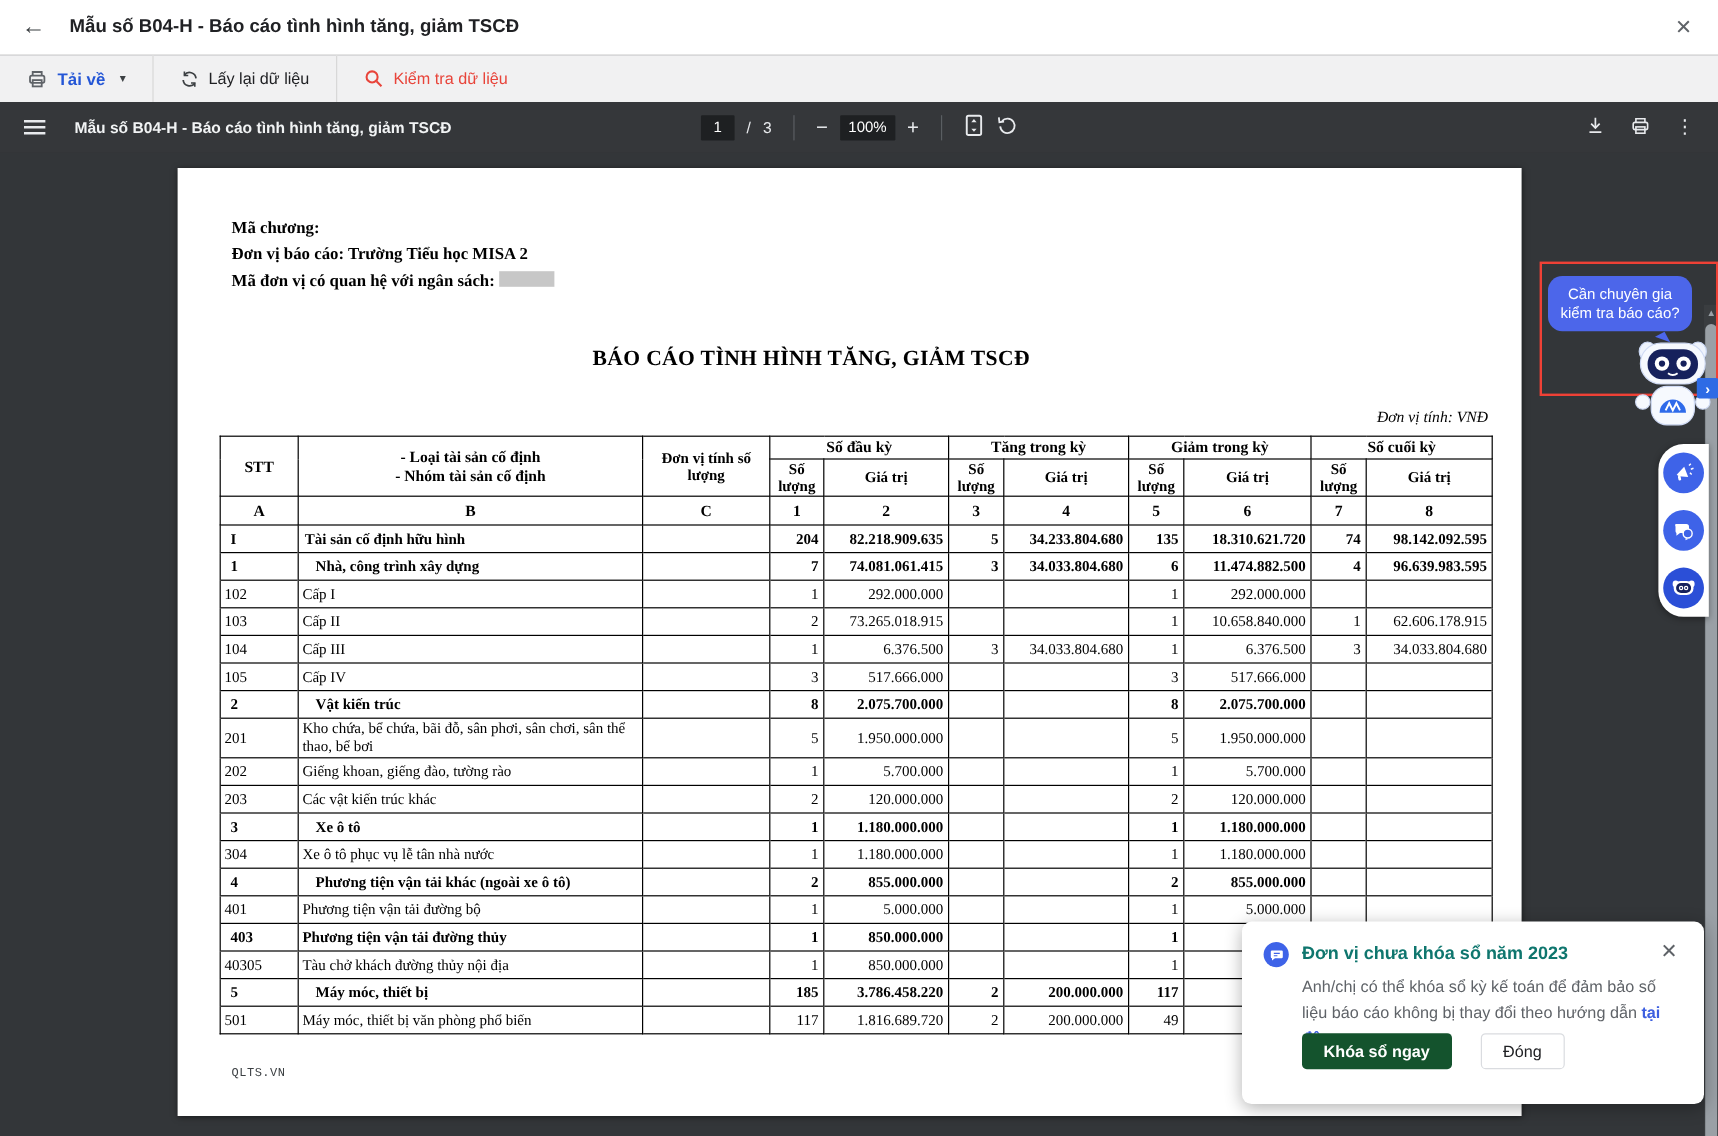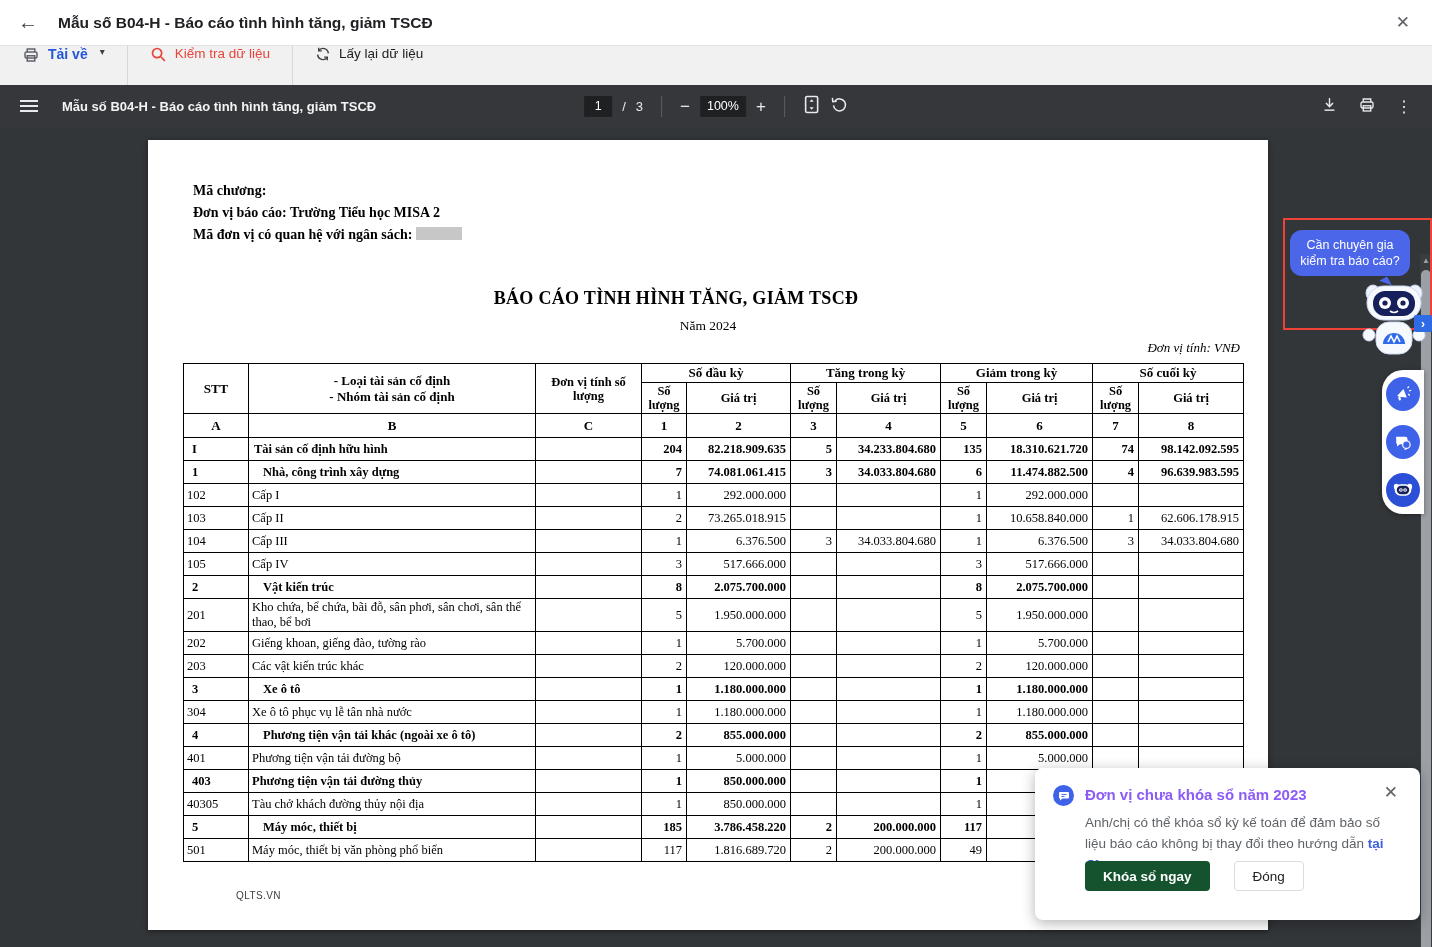--- a/index.html
+++ b/index.html
@@ -11,21 +11,21 @@
   }
   
   .titlebar { position:absolute; left:0; top:0; width:1432px; height:46px;
     background:#ffffff; border-bottom:1px solid #e4e4e4; z-index:30; display:flex; align-items:center; }
   .back-btn { margin-left:18px; font-size:20px; color:#3c4043; background:none; border:none; cursor:pointer; }
   .wtitle { margin-left:20px; font-size:15.5px; font-weight:bold; color:#202124; }
   .wclose { position:absolute; right:22px; top:12px; font-size:17px; color:#5f6368; background:none; border:none; cursor:pointer; }
   
   .actionbar { position:absolute; left:0; top:46px; width:1432px; height:39px;
     background:#f1f1f2; z-index:29; display:flex; align-items:stretch; }
-  .abtn { display:flex; align-items:flex-start; gap:8px; padding:0 22px; border-right:1px solid #d8d8d8; cursor:pointer; }
+  .abtn { display:flex; align-items:center; gap:8px; padding:0 22px; border-right:1px solid #d8d8d8; cursor:pointer; }
   .abtn:last-child { border-right:none; }
   .abtn .lbl { font-size:13.5px; color:#202124; }
   .abtn .lbl.blue { color:#2456d6; font-weight:bold; font-size:14px; }
   .abtn .lbl.red { color:#e8443a; }
   .caret { font-size:10px; color:#3c4043; margin-left:4px; }
   .ic { display:block; }
   
   .pdfbar { position:absolute; left:0; top:85px; width:1432px; height:42px;
     background:#35373a; color:#f1f3f4; z-index:28; display:flex; align-items:center; }
   .pdfbar .menu { margin-left:20px; cursor:pointer; }
@@ -46,21 +46,21 @@
     font-family:"Liberation Serif","DejaVu Serif",serif; color:#000; }
   .hdr-left { position:absolute; left:45px; top:40px; font-size:14px; font-weight:bold; line-height:22px; }
   .redacted { display:inline-block; width:46px; height:13px; background:#c7c7c7; vertical-align:-1px; margin-left:4px; }
   .hdr-right { position:absolute; left:760px; top:42px; width:360px; text-align:center; }
   .form-no { font-size:15px; font-weight:bold; }
   .issued { margin-top:16px; font-size:12.5px; font-style:italic; line-height:17px; }
   .doc-title { position:absolute; left:0; top:148px; width:1056px; text-align:center; font-size:18px; font-weight:bold; letter-spacing:.3px; }
   .doc-year { position:absolute; left:0; top:178px; width:1120px; text-align:center; font-size:13.5px; }
   .unit-note { position:absolute; right:28px; top:200px; font-size:13px; font-style:italic; }
   .doc-footer { position:absolute; left:45px; top:750px; font-size:10px; color:#3c4043;
-    font-family:Liberation Sans, sans-serif; letter-spacing:.4px;margin-left:43px; }
+    font-family:Liberation Mono, monospace; letter-spacing:.4px; }
   
   table.report { position:absolute; left:35px; top:223px; width:1060px;
     border-collapse:collapse; table-layout:fixed; font-size:12.5px; }
   .report th, .report td { border:1px solid #000; overflow:hidden; }
   .report th { font-weight:bold; text-align:center; padding:1px 2px; font-size:13px; }
   .report th.sub { font-size:12.5px; line-height:14px; }
   .report tr.letters th { height:24px; font-size:13px; }
   .report td { height:23px; padding:1px 3px; }
   .report td.qty, .report td.val { text-align:right; padding-right:4px; }
   .report td.name { line-height:15px; }
@@ -94,21 +94,21 @@
   .fab-strip { position:absolute; left:1382px; top:370px; width:42px; height:144px;
     background:#ffffff; border-radius:21px 0 0 21px; box-shadow:0 1px 5px rgba(0,0,0,.35); z-index:39; }
   .fab { position:absolute; left:4px; width:34px; height:34px; border-radius:50%;
     background:#3e63e8; border:none; cursor:pointer; display:flex; align-items:center; justify-content:center; }
   .fab.f1 { top:7px; } .fab.f2 { top:55px; } .fab.f3 { top:103px; background:#2b4fd7; }
   
   .toast { position:absolute; left:1035px; top:768px; width:385px; height:152px;
     background:#fff; border-radius:8px; box-shadow:0 3px 14px rgba(0,0,0,.3); z-index:50; }
   .toast-icon { position:absolute; left:18px; top:17px; width:21px; height:21px; border-radius:50%;
     background:#3e63e8; display:flex; align-items:center; justify-content:center; }
-  .toast-title { position:absolute; left:50px; top:18px; font-size:15px; font-weight:bold; color:#8b5cf6;text-align:right; }
+  .toast-title { position:absolute; left:50px; top:18px; font-size:15px; font-weight:bold; color:#0f766e;text-align:right; }
   .toast-close { position:absolute; right:22px; top:14px; background:none; border:none;
     font-size:17px; color:#5f6368; cursor:pointer; }
   .toast-body { position:absolute; left:50px; top:44px; width:318px;
     font-size:13.5px; line-height:21px; color:#5f6368; }
   .toast-link { color:#3d5fe0; font-weight:bold; cursor:pointer; }
   .toast-actions { position:absolute; left:50px; top:93px; display:flex; gap:12px; }
   .btn-primary { background:#14532d; color:#fff; border:none; border-radius:4px;
     height:30px; padding:0 18px; font-size:13.5px; font-weight:bold; cursor:pointer; }
   .btn-secondary { background:#fff; color:#202124; border:1px solid #dadce0; border-radius:4px;
     height:30px; padding:0 18px; font-size:13.5px; cursor:pointer;margin-left:12px; }
@@ -126,34 +126,34 @@
   <div class="abtn">
     <svg class="ic" width="18" height="18" viewBox="0 0 24 24" fill="none" stroke="#5f6368" stroke-width="2">
       <path d="M7 8V4h10v4"></path>
         <rect x="4" y="8" width="16" height="8" rx="2"></rect>
         <rect x="7" y="13" width="10" height="7"></rect>
     </svg>
     <span class="lbl blue">Tải về</span>
     <span class="caret">▾</span>
   </div>
   <div class="abtn">
-    <svg class="ic" width="17" height="17" viewBox="0 0 24 24" fill="none" stroke="#e8443a" stroke-width="2.4">
-      <circle cx="10" cy="10" r="6.5"></circle>
-        <line x1="15.2" y1="15.2" x2="21" y2="21"></line>
-    </svg>
-    <span class="lbl red">Kiểm tra dữ liệu</span>
-  </div>
-  <div class="abtn">
     <svg class="ic" width="16" height="16" viewBox="0 0 24 24" fill="none" stroke="#3c4043" stroke-width="2.2">
       <path d="M20 11a8 8 0 0 0-14.5-4"></path>
         <path d="M4 13a8 8 0 0 0 14.5 4"></path>
       <path d="M5.5 2.5v4.8h4.8" stroke-width="2"></path>
         <path d="M18.5 21.5v-4.8h-4.8" stroke-width="2"></path>
     </svg>
     <span class="lbl">Lấy lại dữ liệu</span>
+  </div>
+  <div class="abtn">
+    <svg class="ic" width="17" height="17" viewBox="0 0 24 24" fill="none" stroke="#e8443a" stroke-width="2.4">
+      <circle cx="10" cy="10" r="6.5"></circle>
+        <line x1="15.2" y1="15.2" x2="21" y2="21"></line>
+    </svg>
+    <span class="lbl red">Kiểm tra dữ liệu</span>
   </div>
 </div>
 
 <div class="pdfbar">
   <svg class="menu" width="18" height="14" viewBox="0 0 18 14" stroke="#e8eaed" stroke-width="2">
     <line x1="0" y1="2" x2="18" y2="2"></line>
       <line x1="0" y1="7" x2="18" y2="7"></line>
       <line x1="0" y1="12" x2="18" y2="12"></line>
   </svg>
   <div class="ptitle">Mẫu số B04-H - Báo cáo tình hình tăng, giảm TSCĐ</div>
@@ -202,21 +202,20 @@
 </div>
 
 <div class="pdf-area">
   <div class="page">
     <div class="hdr-left">
       <div>Mã chương:</div>
       <div>Đơn vị báo cáo: Trường Tiểu học MISA 2</div>
       <div><span>Mã đơn vị có quan hệ với ngân sách:</span><span class="redacted"></span></div>
     </div>
     <div class="doc-title">BÁO CÁO TÌNH HÌNH TĂNG, GIẢM TSCĐ</div>
-    <div class="doc-year">Năm 2024</div>
     <div class="unit-note">Đơn vị tính: VNĐ</div>
 
     <table class="report">
       <colgroup>
         <col style="width:65px">
           <col style="width:287px">
           <col style="width:106px">
         <col style="width:45px">
           <col style="width:104px">
           <col style="width:46px">

